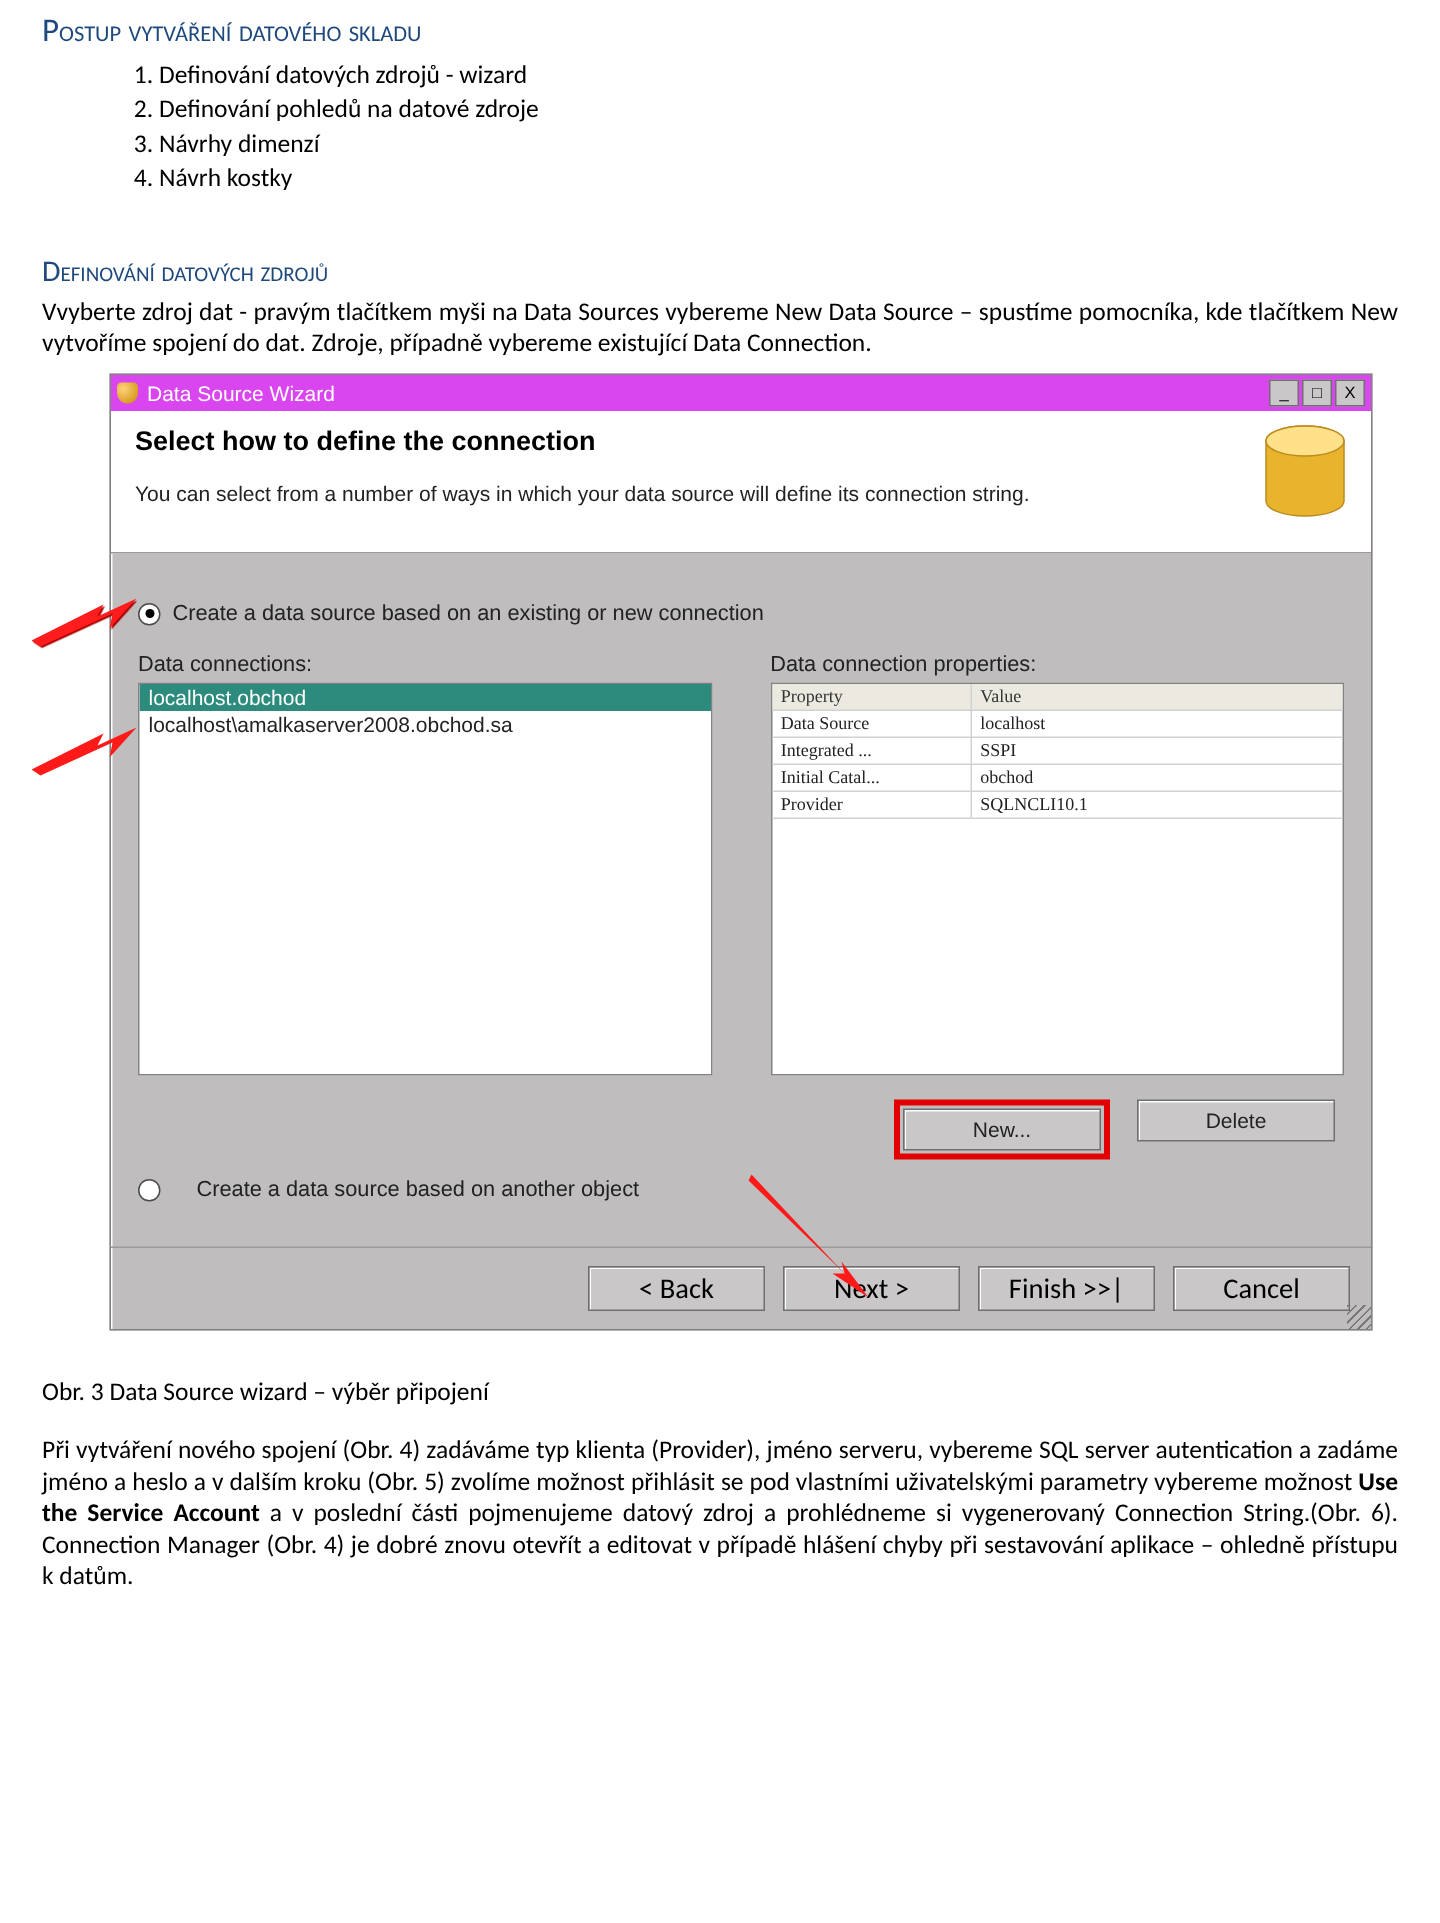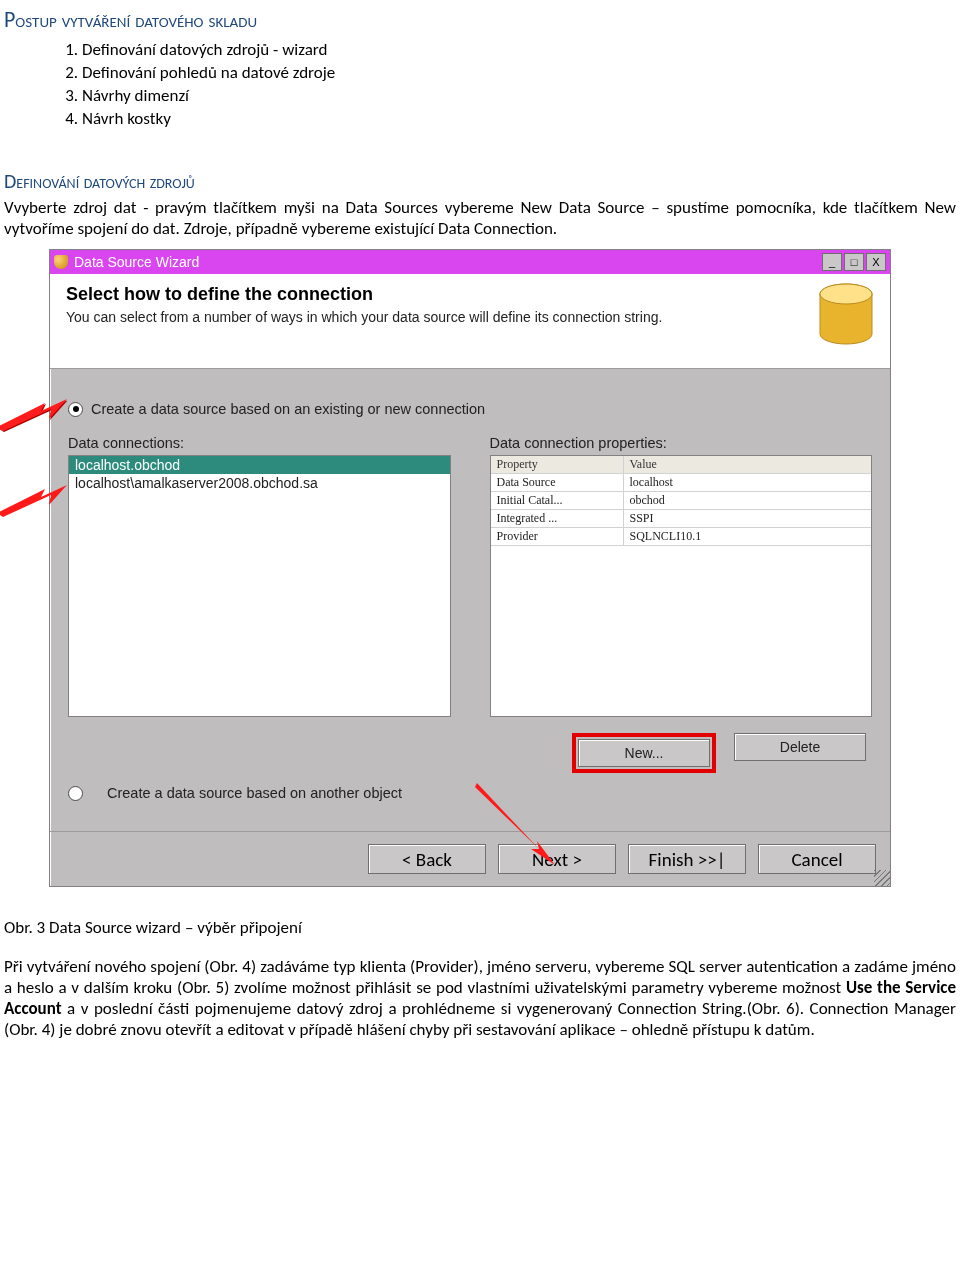--- a/index.html
+++ b/index.html
@@ -4,21 +4,21 @@
 <style>
   body {
     margin: 0;
     padding: 0;
     background: #fff;
     font-family: Calibri, Arial, sans-serif;
     width: 960px;
     color: #000;
   }
   .page {
-    padding: 0 4px;
+    padding: 0 28px;
   }
   .section-title {
     font-variant: small-caps;
     color: #1f497d;
     font-size: 22px;
     margin: 6px 0 6px 0;
   }
   ol.steps {
     margin: 0 0 12px 78px;
     padding: 0;
@@ -95,21 +95,21 @@
   }
   .header-band .h1 {
     font-weight: bold;
     font-size: 18px;
     color: #000;
     font-family: Arial, sans-serif;
   }
   .header-band .h2 {
     font-size: 14px;
     color: #222;
-    margin-top: 4px;
+    margin-top: 16px;
     font-family: Arial, sans-serif;
   }
   .cyl {
     position: absolute;
     right: 12px;
     top: 8px;
     width: 64px;
     height: 70px;
   }
   .cyl svg { width: 100%; height: 100%; }
@@ -328,26 +328,26 @@
             <div class="prop-grid">
               <div class="prop-head">
                 <div class="pc k">Property</div>
                 <div class="pc v">Value</div>
               </div>
               <div class="prop-row">
                   <div class="pc k">Data Source</div>
                   <div class="pc v">localhost</div>
                 </div>
               <div class="prop-row">
+                  <div class="pc k">Integrated ...</div>
+                  <div class="pc v">SSPI</div>
+                </div>
+              <div class="prop-row">
                   <div class="pc k">Initial Catal...</div>
                   <div class="pc v">obchod</div>
-                </div>
-              <div class="prop-row">
-                  <div class="pc k">Integrated ...</div>
-                  <div class="pc v">SSPI</div>
                 </div>
               <div class="prop-row">
                   <div class="pc k">Provider</div>
                   <div class="pc v">SQLNCLI10.1</div>
                 </div>
             </div>
           </div>
         </div>
 
         <div class="btn-row">

